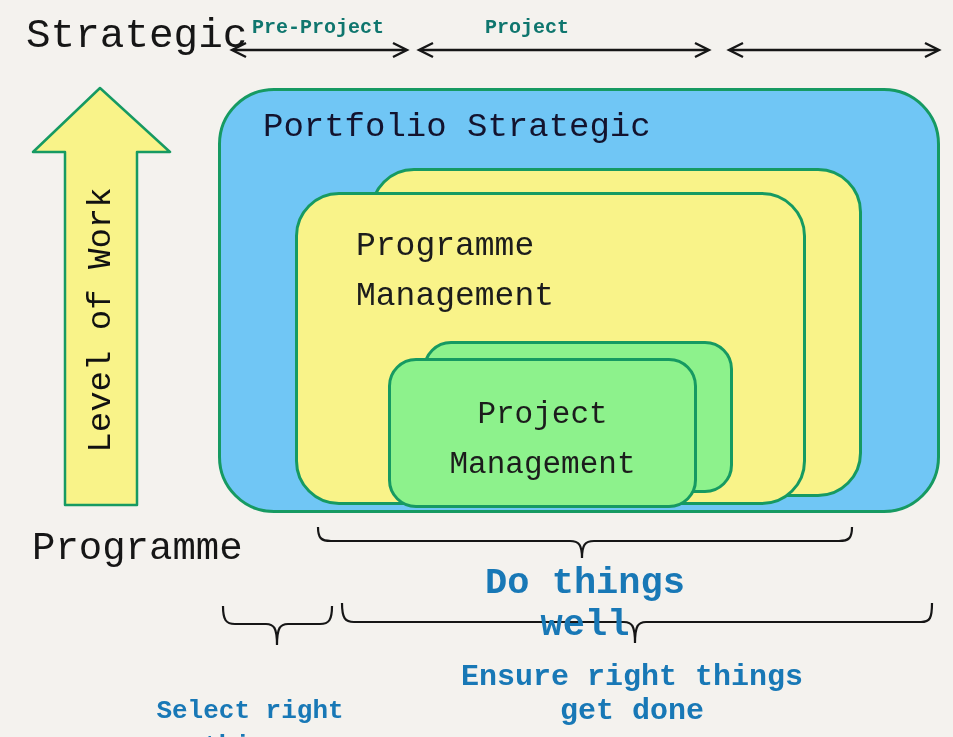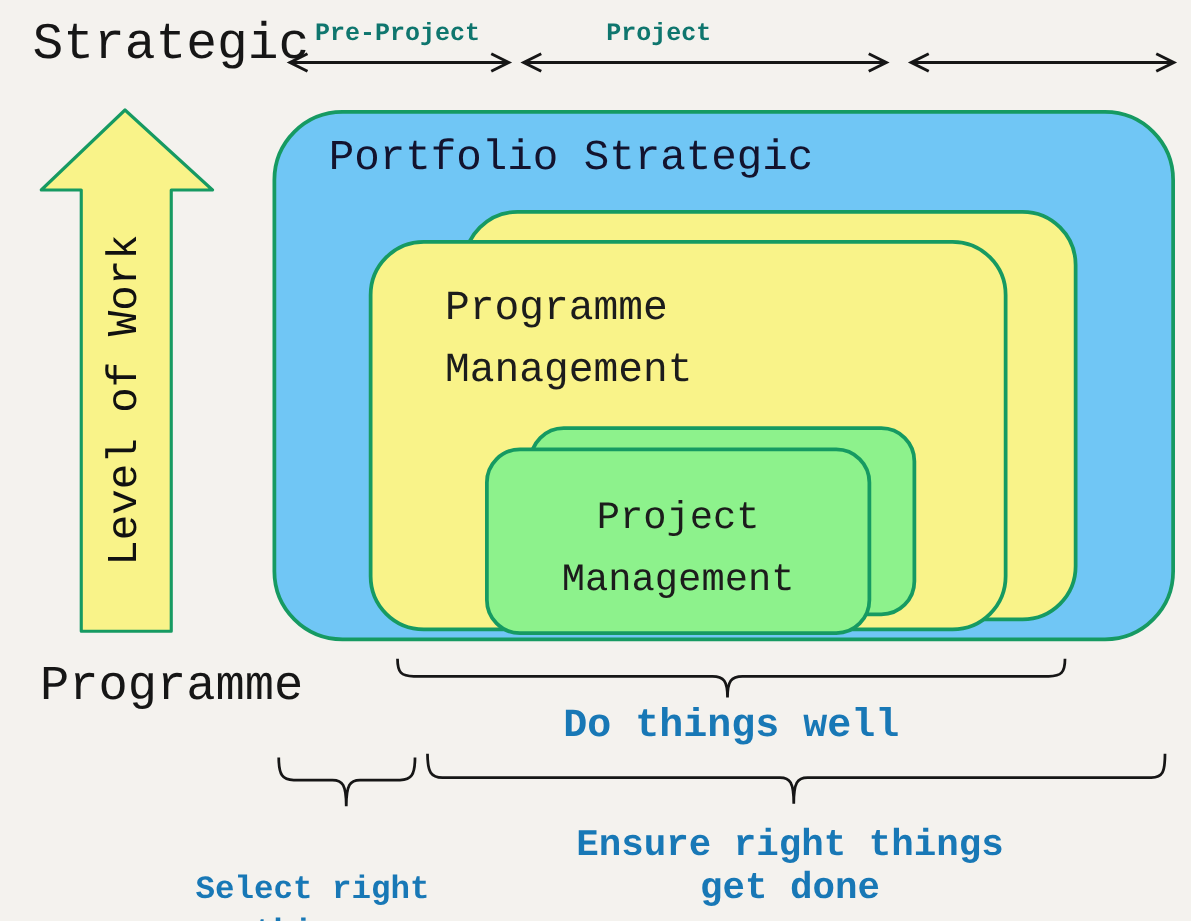--- a/index.html
+++ b/index.html
@@ -29,21 +29,21 @@
   .portfolio-label{left:263px;top:108px;font-size:34px;color:#13132e;}
   .programme-label{left:356px;top:222px;font-size:33px;line-height:50px;color:#1c1c1c;}
   .project-label{left:388px;top:390px;width:309px;text-align:center;font-size:31px;line-height:50px;color:#1c1c1c;}
   
   .low-text{
     left:-79px;top:294px;width:360px;height:52px;
     line-height:52px;text-align:center;font-size:34px;color:#111;
     transform:rotate(-90deg);
   }
   
-  .blue-note{color:#1878b6;font-weight:bold;font-size:32px;text-align:center;}
+  .blue-note{color:#1878b6;font-weight:bold;font-size:37px;text-align:center;}
   .note-do{left:435px;top:562px;width:300px;}
   .note-select{left:118px;top:660px;width:264px;font-size:26px;line-height:35px;margin-top:34px;}
   .note-ensure{left:428px;top:660px;width:408px;font-size:30px;}
   svg{position:absolute;left:0;top:0;pointer-events:none;}
 </style>
 </head>
 <body>
 
 <div class="canvas">
 

